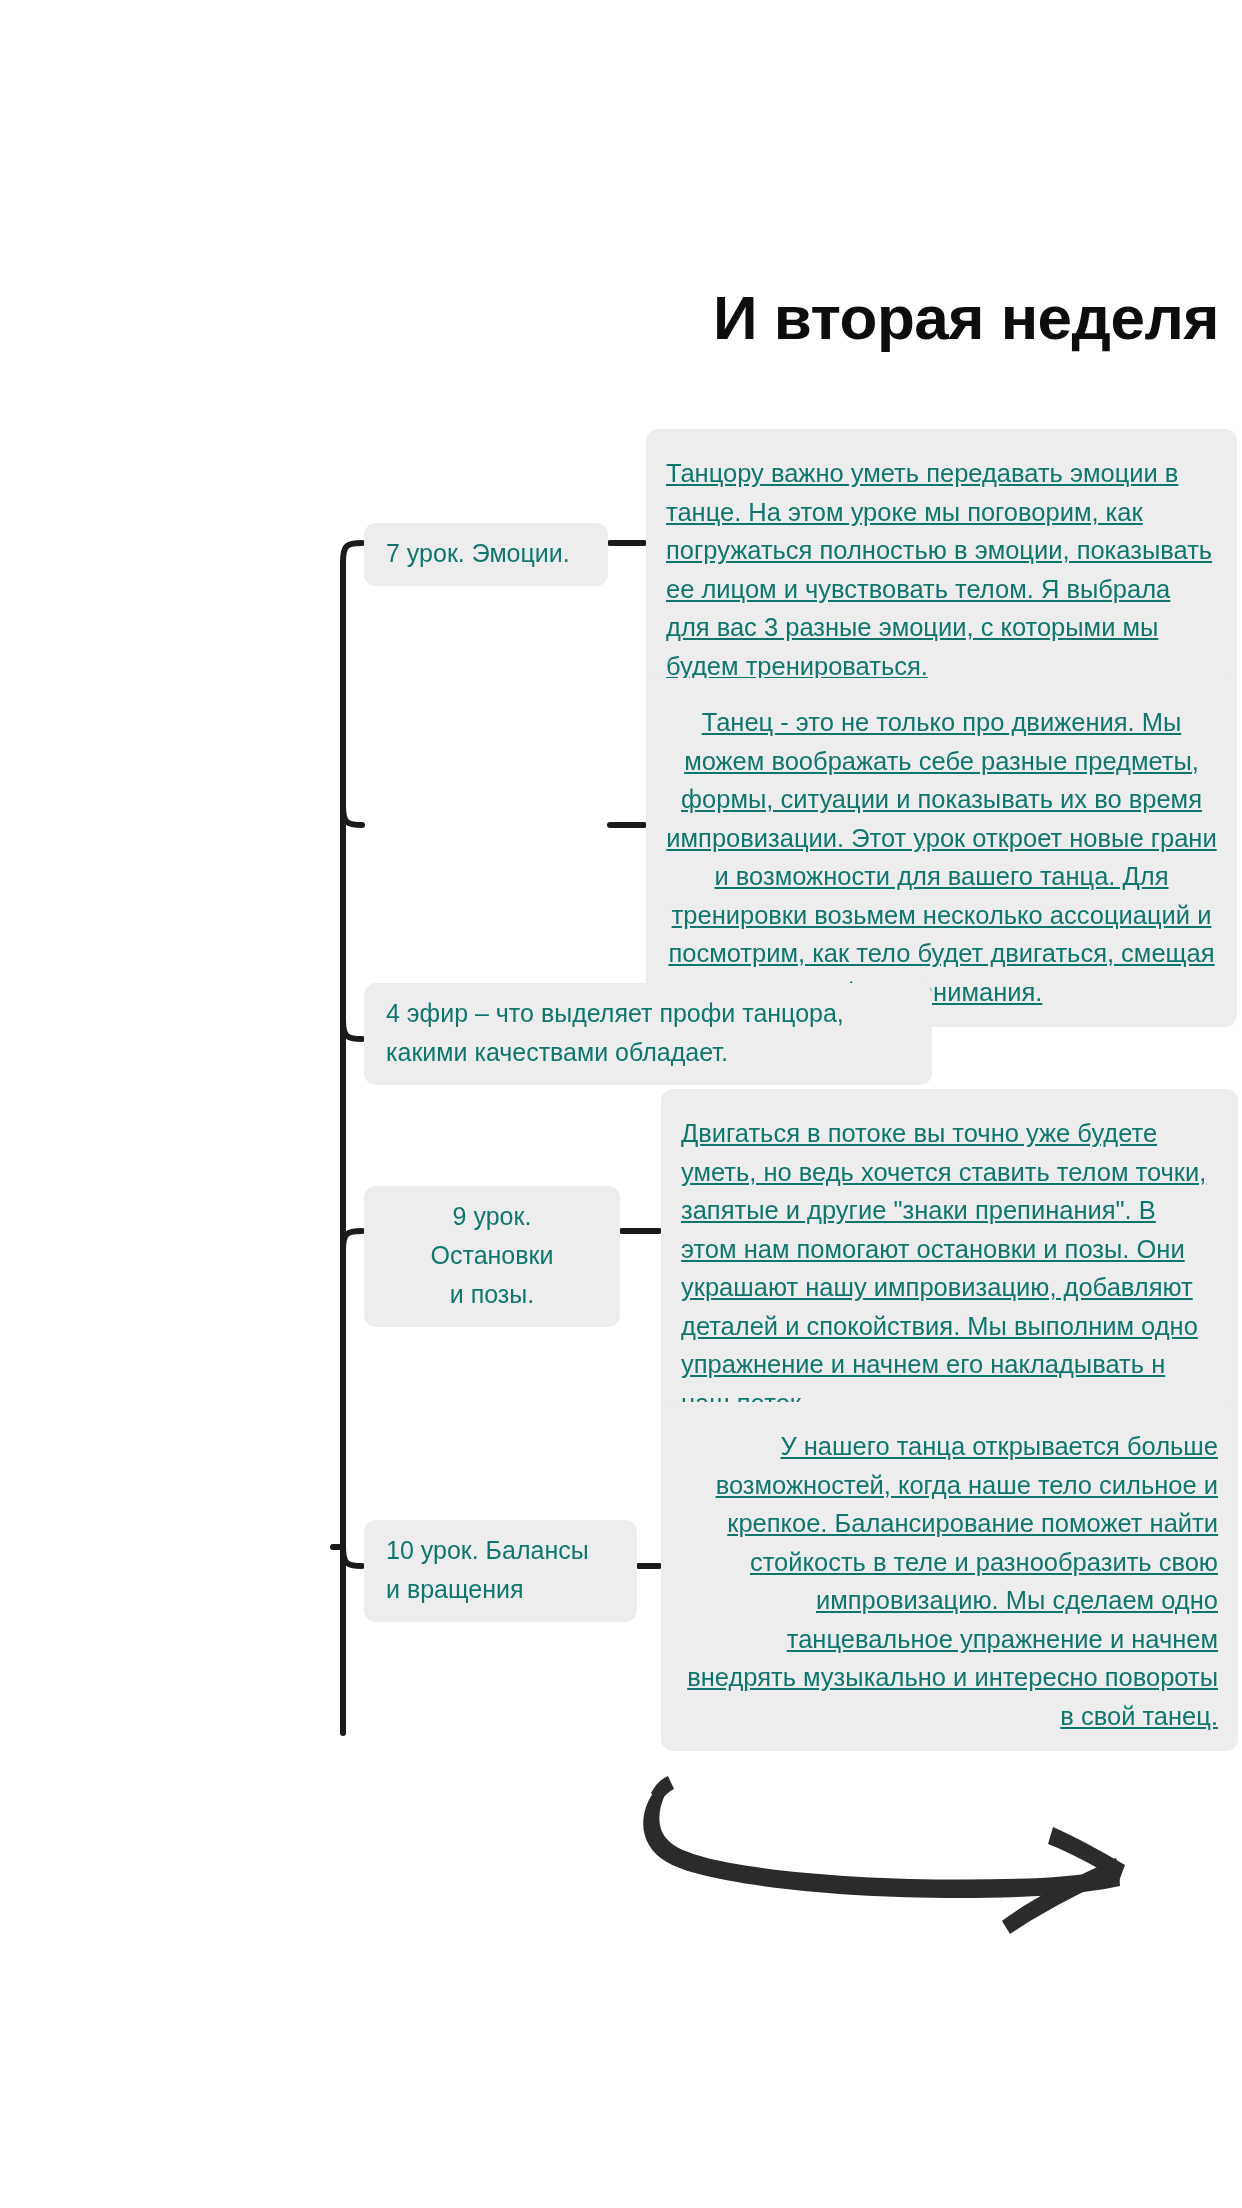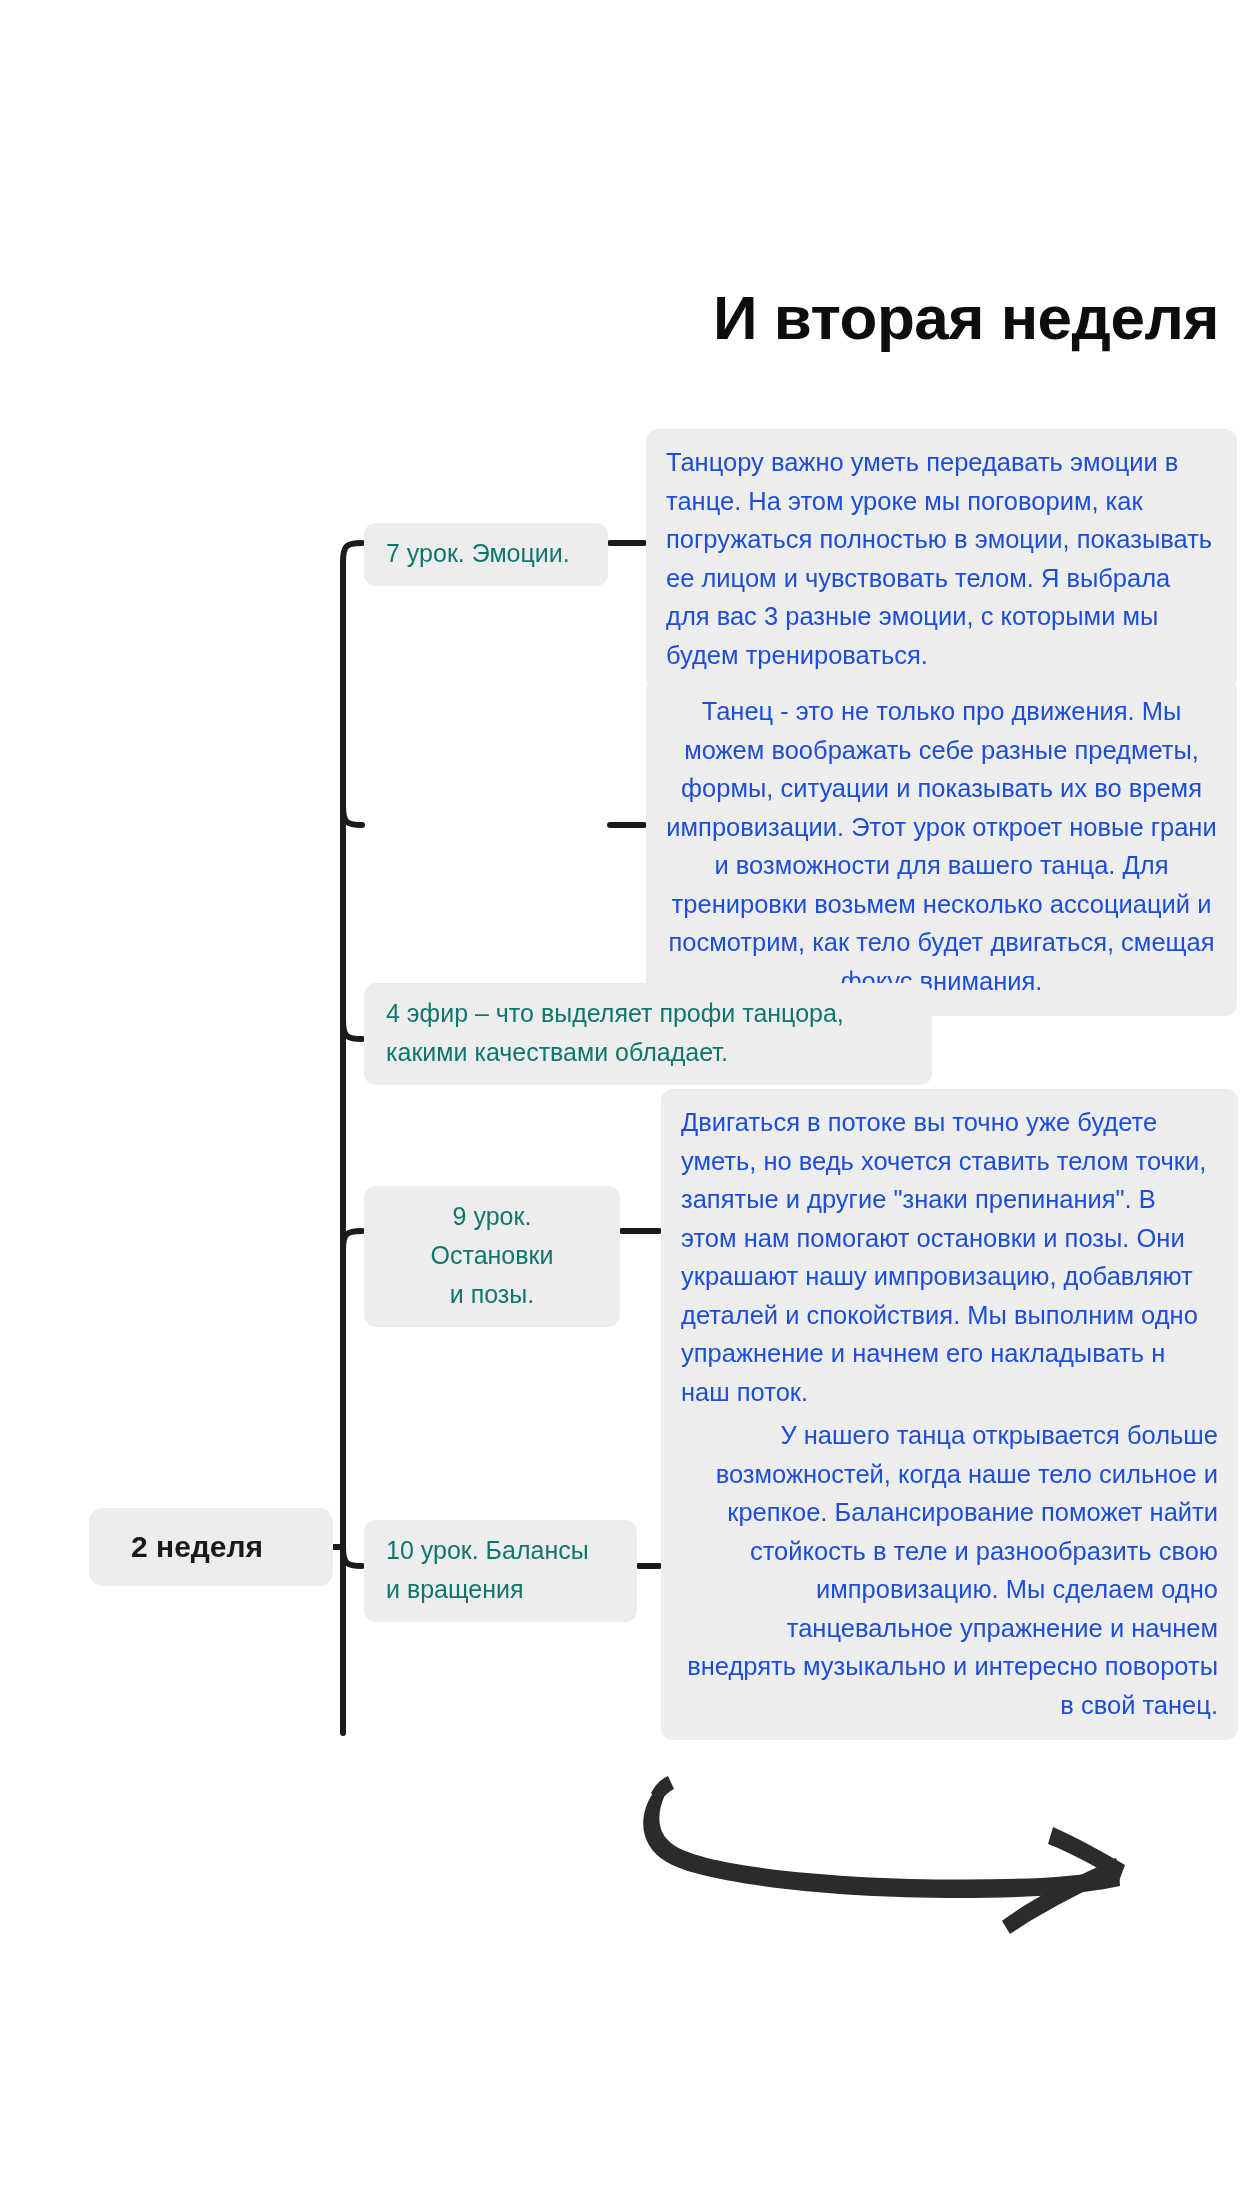--- a/index.html
+++ b/index.html
@@ -58,22 +58,23 @@
   .chip-label {
     font-size: 25px;
     line-height: 39px;
     padding: 11px 22px 13px 22px;
     color: #0f766e;
     white-space: pre-line;
   }
   .chip-desc {
     font-size: 25.5px;
     line-height: 38.5px;
-    padding: 14px 20px 16px 20px;
-    color: #1d4ed8;
+    padding: 25px 20px 16px 20px;
+    color: #0f766e;
+    text-decoration: underline;
   }
 
   
   #node-root {
     left: 48px;
     top: 1508px;
     width: 244px;
     height: 78px;
     border-radius: 14px;
   }
@@ -132,23 +133,20 @@
 
       <path d="M 302 1547 C 302 1564, 306 1566, 321 1566"></path>
 
       <path d="M 569 543 L 603 543"></path>
       <path d="M 569 825 L 603 825"></path>
       <path d="M 581 1231 L 618 1231"></path>
       <path d="M 598 1566 L 618 1566"></path>
     </g>
   </svg>
 
-  <div class="chip" id="node-root">
-    <div class="chip-label">2 неделя</div>
-  </div>
 
   <div class="chip" id="node-l7">
     <div class="chip-label">7 урок. Эмоции.</div>
   </div>
   <div class="chip" id="desc-l7">
     <div class="chip-desc">Танцору важно уметь передавать эмоции в танце. На этом уроке мы поговорим, как погружаться полностью в эмоции, показывать ее лицом и чувствовать телом. Я выбрала для вас 3 разные эмоции, с которыми мы будем тренироваться.</div>
   </div>
 
   <div class="chip" id="desc-l8">
     <div class="chip-desc">Танец - это не только про движения. Мы можем воображать себе разные предметы, формы, ситуации и показывать их во время импровизации. Этот урок откроет новые грани и возможности для вашего танца. Для тренировки возьмем несколько ассоциаций и посмотрим, как тело будет двигаться, смещая фокус внимания.</div>

